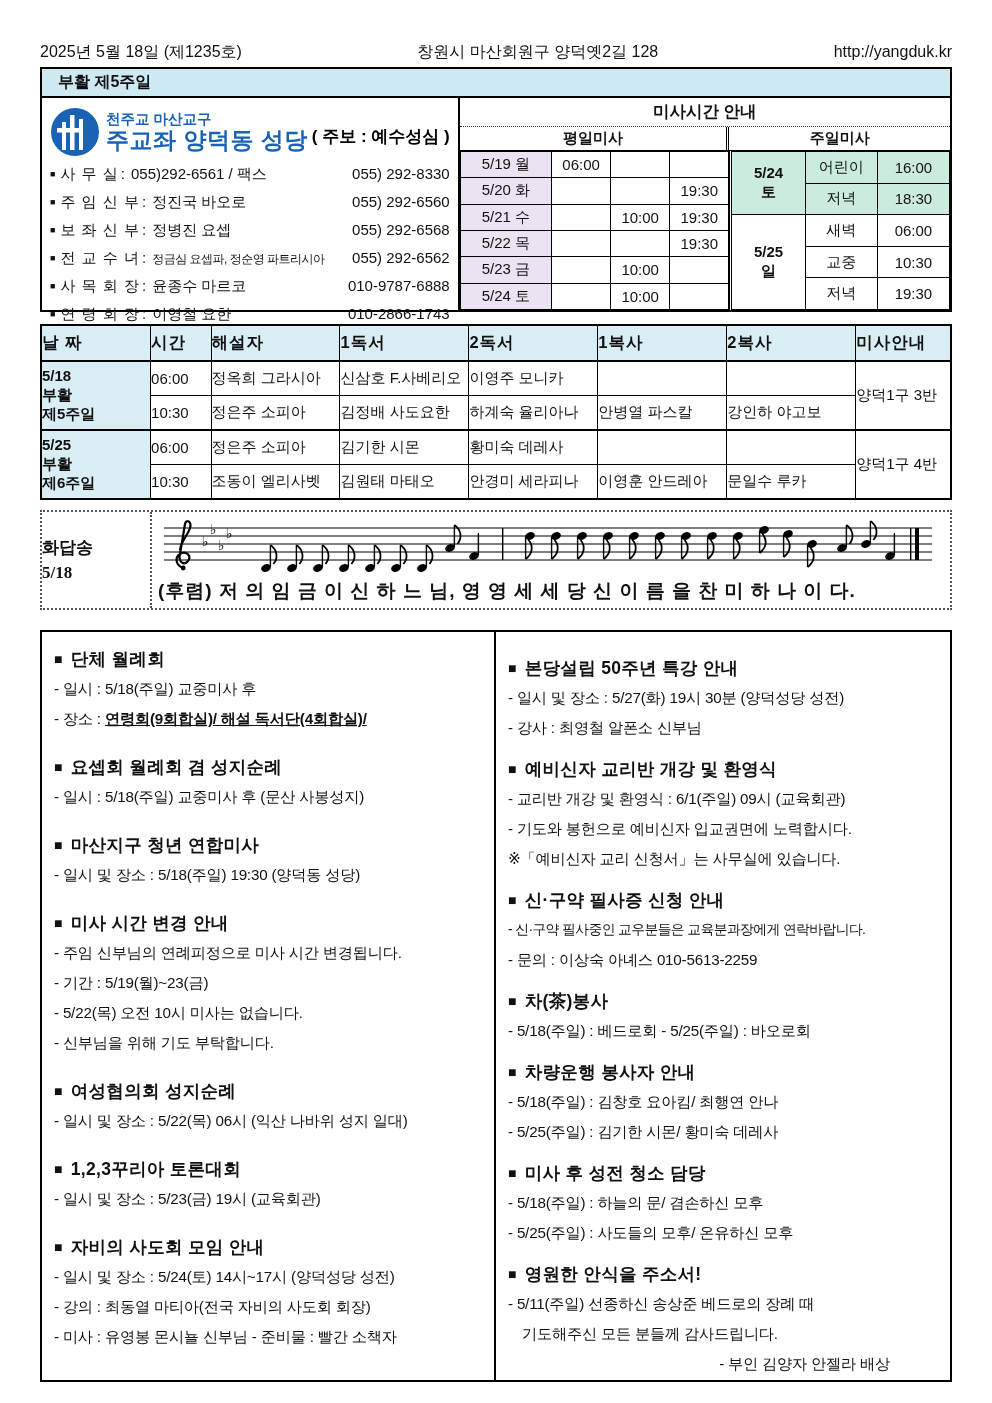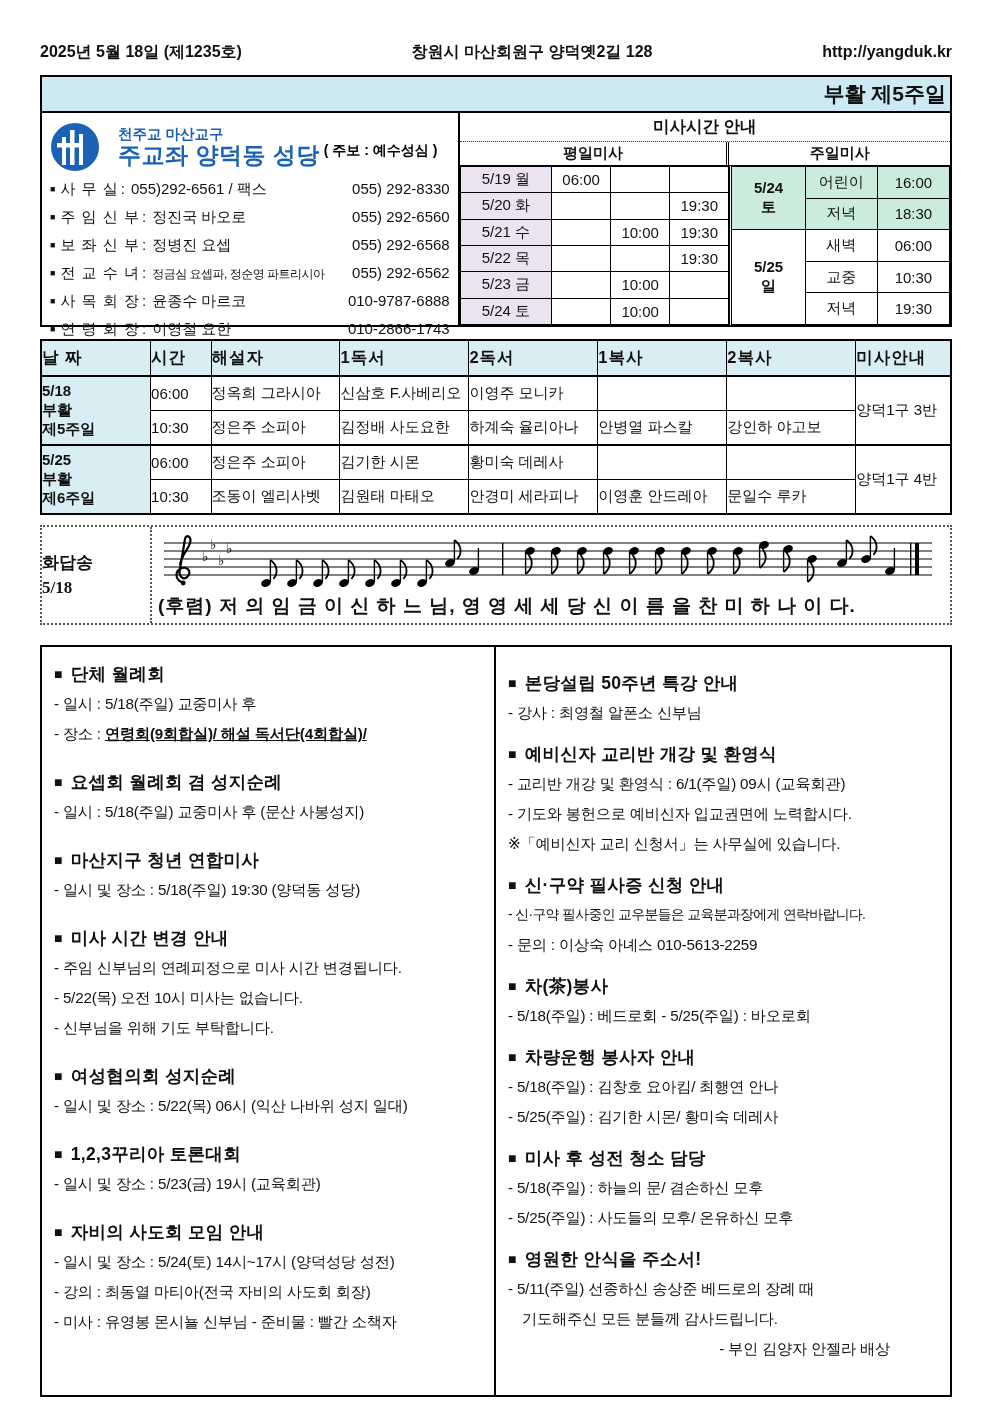--- a/index.html
+++ b/index.html
@@ -4,35 +4,35 @@
 <style>
   html,body{margin:0;padding:0;}
   body{
     width:992px;height:1403px;overflow:hidden;background:#ffffff;color:#111;
     font-family:"Liberation Sans","DejaVu Sans",sans-serif;
     -webkit-font-smoothing:antialiased;
   }
   .page{box-sizing:border-box;width:992px;height:1403px;padding:42px 40px 0 40px;position:relative;}
 
   
-  .masthead{display:flex;justify-content:space-between;align-items:baseline;font-weight:bold;font-size:16px;margin-bottom:12px;}
+  .masthead{display:flex;justify-content:space-between;align-items:baseline;font-weight:normal;font-size:16px;margin-bottom:4px;}
   .masthead .mid{font-size:16px;}
 
   
   .mainbox{border:2px solid #000;}
-  .titlebar{background:var(--accent-bg);border-bottom:2px solid #000;text-align:right;font-size:21px;font-weight:bold;padding:3px 4px;}
+  .titlebar{background:var(--accent-bg);border-bottom:2px solid #000;text-align:left;font-size:16px;font-weight:bold;padding:3px 16px;}
   .topgrid{display:flex;height:212px;}
   .church{width:46%;border-right:2px solid #000;box-sizing:border-box;padding:5px 8px 0 8px;}
-  .church-head{display:flex;align-items:center;gap:18px;height:58px;}
+  .church-head{display:flex;align-items:center;gap:6px;height:58px;}
   .logo-svg{flex:0 0 auto;}
   .church-names{line-height:1.05;white-space:nowrap;}
   .diocese{color:var(--logo-blue);font-weight:bold;font-size:14.5px;}
   .chname-row{display:flex;align-items:flex-start;gap:4px;}
   .chname{color:var(--logo-blue);font-weight:bold;font-size:23px;letter-spacing:.5px;}
-  .patron{color:#000;font-weight:bold;font-size:14px;}
+  .patron{color:#000;font-weight:bold;font-size:17px;}
   .contact-row{display:flex;align-items:baseline;font-size:15px;line-height:25px;white-space:nowrap;}
   .contact-row .sq{font-size:9px;margin-right:5px;position:relative;top:-2px;}
   .contact-row .nm{letter-spacing:1px;}
   .contact-row .colon{margin:0 6px 0 2px;}
   .contact-row .val{flex:1;}
   .contact-row .val.small{font-size:12px;letter-spacing:-0.5px;}
   .contact-row .ph{text-align:right;}
 
   .mass{width:54%;display:flex;flex-direction:column;font-size:15px;}
   .mass-title{text-align:center;font-weight:bold;font-size:16.5px;border-bottom:1px dotted #333;padding:3px 0;}
@@ -477,20 +477,21 @@
             <span>마산지구 청년 연합미사</span>
           </div>
           <div class="item">- 일시 및 장소 : 5/18(주일) 19:30 (양덕동 성당)</div>
         </div>
         <div class="section">
           <div class="sec-title">
             <span class="sq">■</span>
             <span>미사 시간 변경 안내</span>
           </div>
           <div class="item">- 주임 신부님의 연례피정으로 미사 시간 변경됩니다.</div>
+          <div class="item">- 기간 : 5/19(월)~23(금)</div>
           <div class="item">- 5/22(목) 오전 10시 미사는 없습니다.</div>
           <div class="item">- 신부님을 위해 기도 부탁합니다.</div>
         </div>
         <div class="section">
           <div class="sec-title">
             <span class="sq">■</span>
             <span>여성협의회 성지순례</span>
           </div>
           <div class="item">- 일시 및 장소 : 5/22(목) 06시 (익산 나바위 성지 일대)</div>
         </div>
@@ -510,20 +511,21 @@
           <div class="item">- 강의 : 최동열 마티아(전국 자비의 사도회 회장)</div>
           <div class="item">- 미사 : 유영봉 몬시뇰 신부님 - 준비물 : 빨간 소책자</div>
         </div>
       </div>
     <div class="col right" id="ann-right">
         <div class="section">
           <div class="sec-title">
             <span class="sq">■</span>
             <span>본당설립 50주년 특강 안내</span>
           </div>
+          <div class="item">- 일시 및 장소 : 5/27(화) 19시 30분 (양덕성당 성전)</div>
           <div class="item">- 강사 : 최영철 알폰소 신부님</div>
         </div>
         <div class="section">
           <div class="sec-title">
             <span class="sq">■</span>
             <span>예비신자 교리반 개강 및 환영식</span>
           </div>
           <div class="item">- 교리반 개강 및 환영식 : 6/1(주일) 09시 (교육회관)</div>
           <div class="item">- 기도와 봉헌으로  예비신자 입교권면에 노력합시다.</div>
           <div class="item">※「예비신자 교리 신청서」는 사무실에 있습니다.</div>

